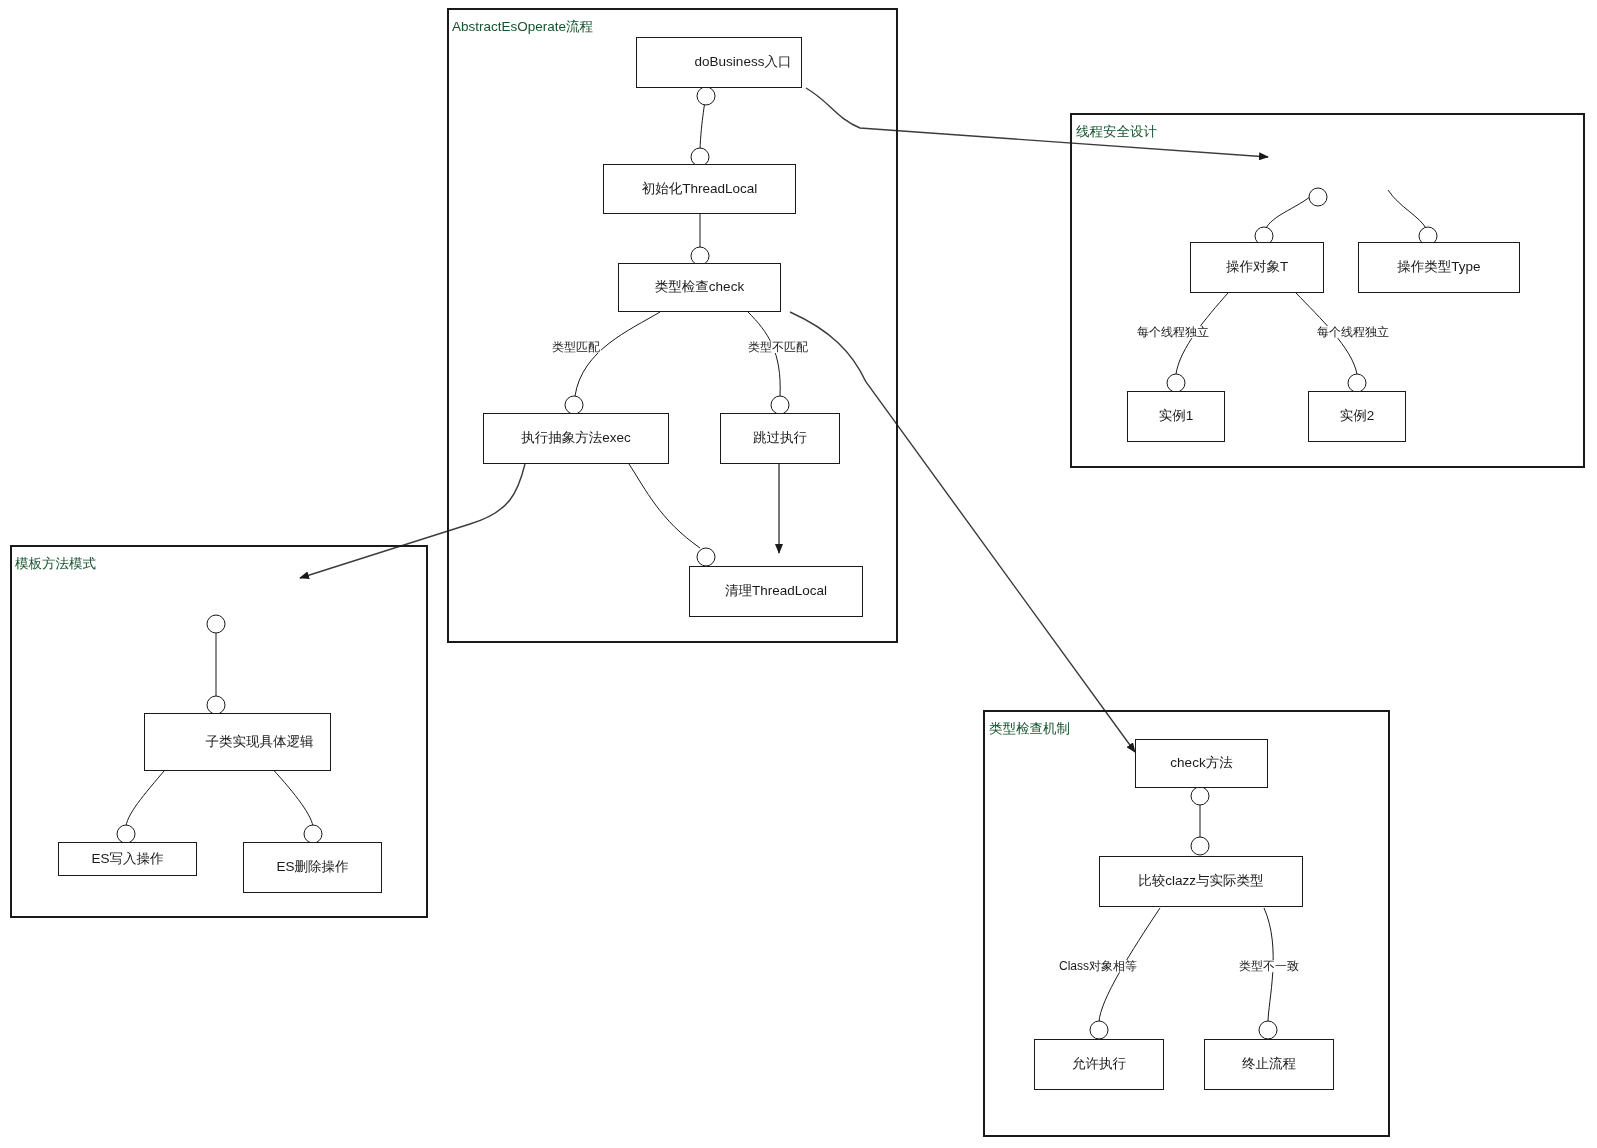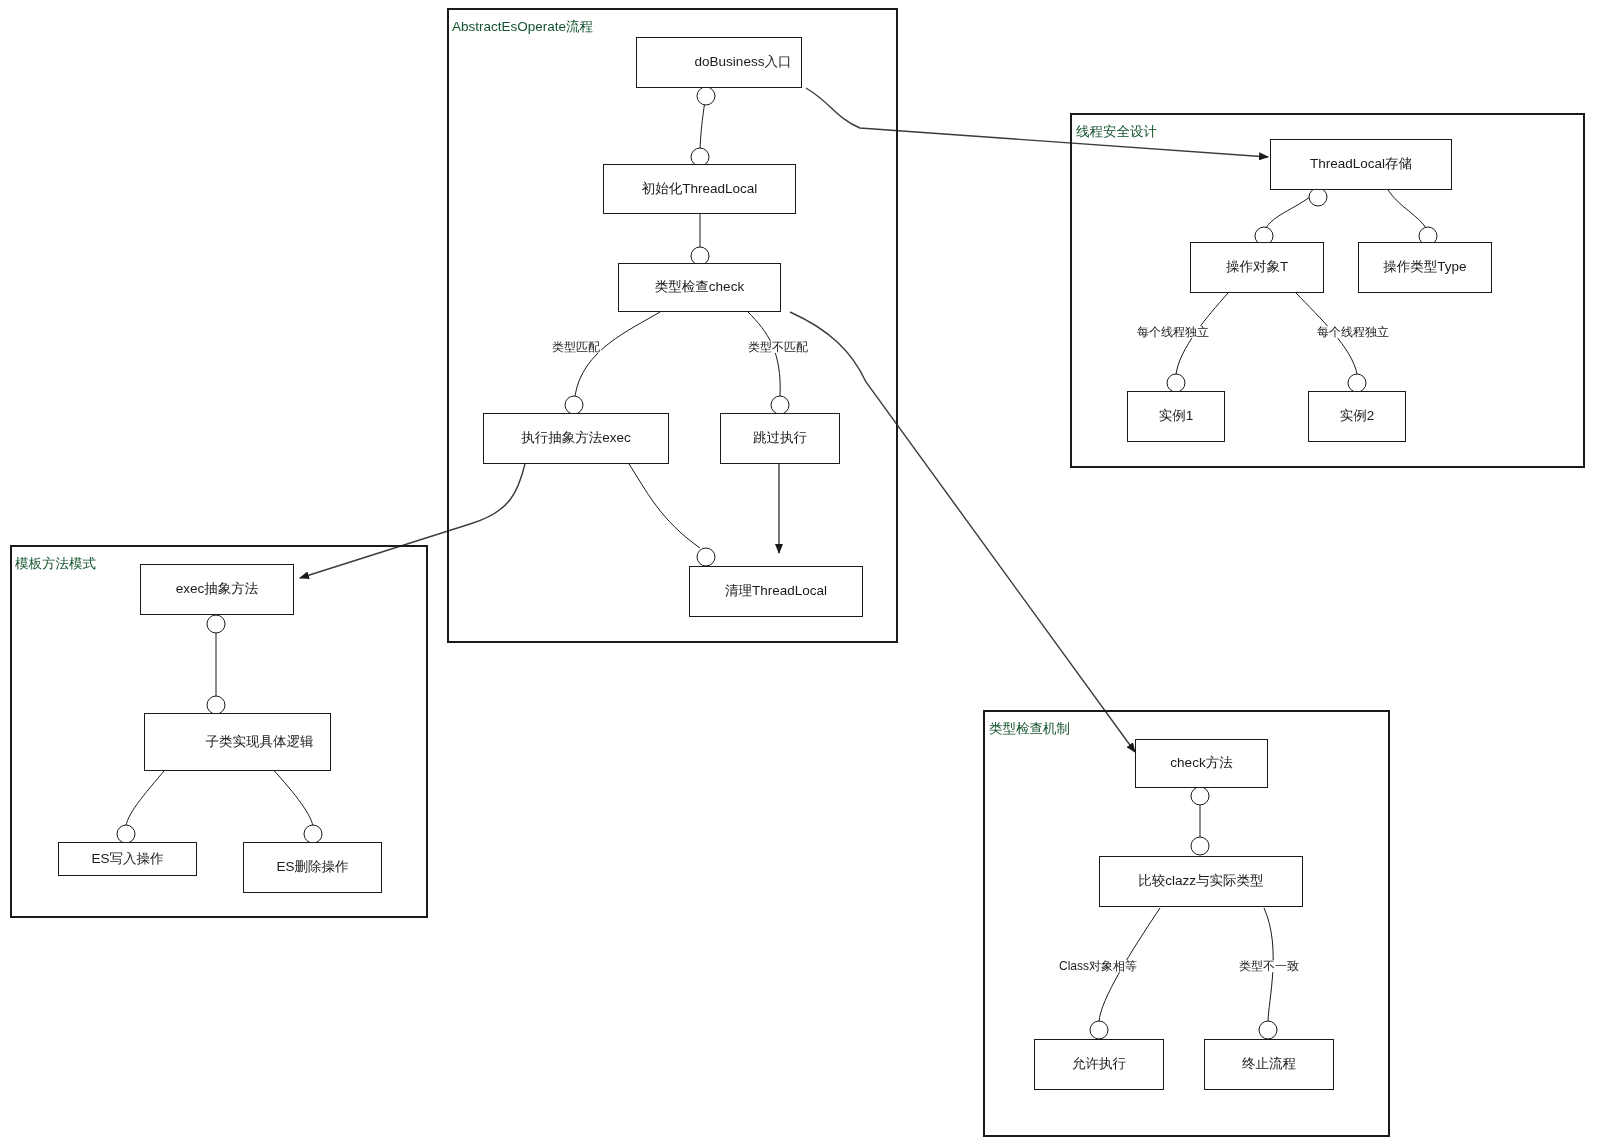--- a/index.html
+++ b/index.html
@@ -170,35 +170,33 @@
   <div class="node" style="left:483px; top:413px; width:186px; height:51px;">执行抽象方法exec</div>
 
   <div class="node" style="left:720px; top:413px; width:120px; height:51px;">跳过执行</div>
 
   <div class="node" style="left:689px; top:566px; width:174px; height:51px;">清理ThreadLocal</div>
 
   <div class="edge-label" style="left:551px; top:341px;">类型匹配</div>
 
   <div class="edge-label" style="left:747px; top:341px;">类型不匹配</div>
 
-  <div class="node" style="left:1270px; top:139px; width:182px; height:51px;">ThreadLocal存储</div>
 
   <div class="node" style="left:1190px; top:242px; width:134px; height:51px;">操作对象T</div>
 
-  <div class="node" style="left:1358px; top:242px; width:134px; height:51px;">操作类型Type</div>
+  <div class="node" style="left:1358px; top:242px; width:162px; height:51px;">操作类型Type</div>
 
   <div class="node" style="left:1127px; top:391px; width:98px; height:51px;">实例1</div>
 
   <div class="node" style="left:1308px; top:391px; width:98px; height:51px;">实例2</div>
 
   <div class="edge-label" style="left:1136px; top:326px;">每个线程独立</div>
 
   <div class="edge-label" style="left:1316px; top:326px;">每个线程独立</div>
 
-  <div class="node" style="left:140px; top:564px; width:154px; height:51px;">exec抽象方法</div>
 
   <div class="node" style="left:144px; top:713px; width:187px; height:58px;padding-left:44px;">子类实现具体逻辑</div>
 
   <div class="node" style="left:58px; top:842px; width:139px; height:34px;">ES写入操作</div>
 
   <div class="node" style="left:243px; top:842px; width:139px; height:51px;">ES删除操作</div>
 
   <div class="node" style="left:1135px; top:739px; width:133px; height:49px;">check方法</div>
 
   <div class="node" style="left:1099px; top:856px; width:204px; height:51px;">比较clazz与实际类型</div>

